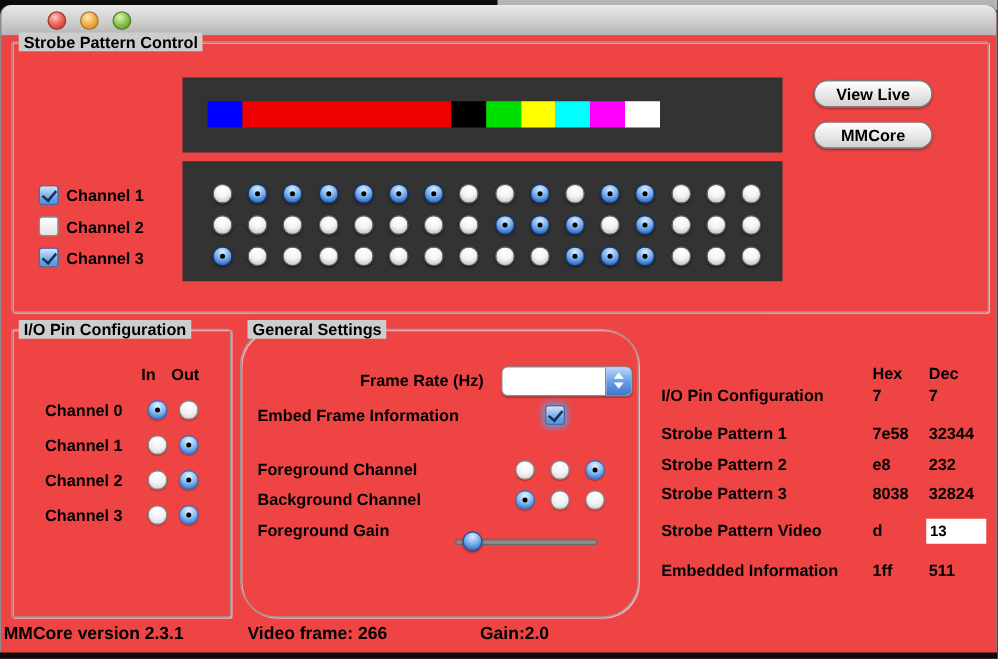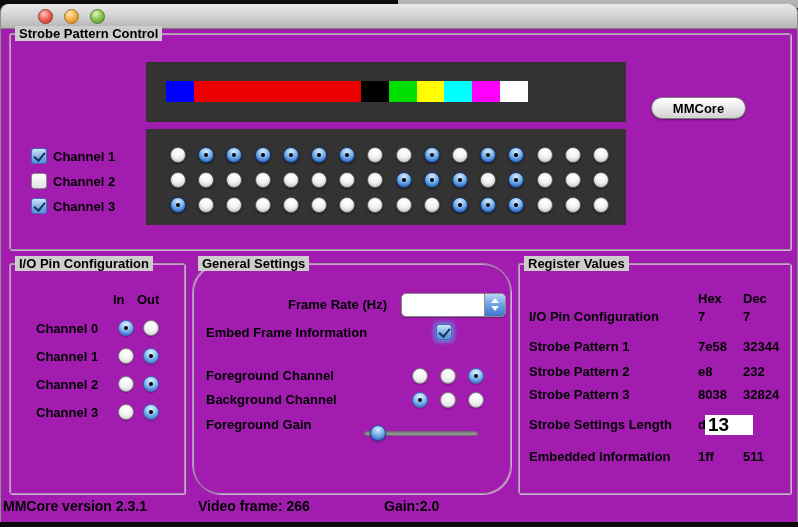--- a/index.html
+++ b/index.html
@@ -5,21 +5,21 @@
   * { margin:0; padding:0; box-sizing:border-box; }
   html,body { width:798px; height:527px; }
   body {
     position:relative; background:#0b0b0b; overflow:hidden;
     font-family:"Liberation Sans", sans-serif; color:#000;
   }
   .desktop-strip-right { position:absolute; left:398px; top:0; width:400px; height:8px; background:#b4b4b4; }
 
   .window {
     position:absolute; left:0; top:4px; width:798px; height:518px;
-    border-radius:8px 8px 0 0; background:#a21caf;
+    border-radius:8px 8px 0 0; background:#ef4444;
     border-left:1px solid #8d8d8d; border-right:1px solid #8d8d8d;
   }
   .titlebar {
     position:absolute; left:0; top:0; width:100%; height:25px;
     border-radius:8px 8px 0 0;
     background:linear-gradient(#e9e9e9, #cfcfcf 55%, #b4b4b4);
     border-bottom:1px solid #808080;
   }
   .tl { position:absolute; top:5px; width:15px; height:15px; border-radius:50%; cursor:pointer; }
   .tl-red    { left:37px; background:radial-gradient(circle at 38% 30%, #ffc9c2, #ec5f51 50%, #b8372b); border:1px solid #9c342b; }
@@ -118,22 +118,22 @@
   .slider-thumb {
     position:absolute; left:369px; top:421px; width:16px; height:16px; border-radius:50%;
     background:radial-gradient(circle at 50% 25%, #d9edff 0%, #7db2ec 45%, #2f6fc8 85%);
     border:1px solid #1c4f9e; box-shadow:0 1px 2px rgba(0,0,0,.45); cursor:grab;
   }
 
   .reg-label { position:absolute; left:528px; font-size:13px; font-weight:bold; white-space:nowrap; }
   .reg-hex   { position:absolute; left:697px; font-size:13px; font-weight:bold; }
   .reg-dec   { position:absolute; left:742px; font-size:13px; font-weight:bold; }
   .reg-field {
-    position:absolute; left:704px; width:48px; height:20px; background:#fff; border:none;
-    font-family:"Liberation Sans", sans-serif; font-size:19px; font-weight:bold; padding-left:3px;
+    position:absolute; left:740px; width:48px; height:20px; background:#fff; border:none;
+    font-family:"Liberation Sans", sans-serif; font-size:12px; font-weight:bold; padding-left:3px;
   }
   .col-head { position:absolute; top:287px; font-size:13px; font-weight:bold; }
 
   .statusbar { position:absolute; left:0; top:490px; width:100%; height:28px; }
   .statusbar span { position:absolute; top:4px; font-size:14px; font-weight:bold; white-space:nowrap; }
   .st-left   { left:2px; }
   .st-center { left:197px; }
   .st-right  { left:383px; }
 </style>
 </head>
@@ -156,20 +156,21 @@
         <div class="" style="flex-grow: 1; background: rgb(0, 0, 255);"></div>
         <div class="" style="flex-grow: 6; background: rgb(238, 0, 0);"></div>
         <div class="" style="flex-grow: 1; background: rgb(0, 0, 0);"></div>
         <div class="" style="flex-grow: 1; background: rgb(0, 224, 0);"></div>
         <div class="" style="flex-grow: 1; background: rgb(255, 255, 0);"></div>
         <div class="" style="flex-grow: 1; background: rgb(0, 255, 255);"></div>
         <div class="" style="flex-grow: 1; background: rgb(255, 0, 255);"></div>
         <div class="" style="flex-grow: 1; background: rgb(255, 255, 255);"></div>
       </div>
   </div>
+  <button class="aqua-btn btn-viewlive">View Live</button>
   <button class="aqua-btn btn-refresh">MMCore</button>
   <div id="channel-checks">
       <div class="check-row" style="top: 144px;">
         <div class="cb cb-on" style="left: 0px; top: 0px;"></div>
         <span class="lbl">Channel 1</span>
       </div>
       <div class="check-row" style="top: 169px;">
         <div class="cb cb-off" style="left: 0px; top: 0px;"></div>
         <span class="lbl">Channel 2</span>
       </div>
@@ -272,39 +273,36 @@
   <span class="static-label" style="left:205px; top:388px;">Background Channel</span>
   <div id="bg-radios">
       <div class="radio radio-on" style="left: 411px; top: 388px;"></div>
       <div class="radio radio-off" style="left: 439px; top: 388px;"></div>
       <div class="radio radio-off" style="left: 467px; top: 388px;"></div>
     </div>
   <span class="static-label" style="left:205px; top:413px;">Foreground Gain</span>
   <div class="slider-track"></div>
   <div class="slider-thumb"></div>
 
-  <div class="group g-register">
-    <span class="group-label">Register Values</span>
-  </div>
   <span class="col-head" style="left:697px;">Hex</span>
   <span class="col-head" style="left:742px;">Dec</span>
   <div id="register-rows">
       <span class="reg-label" style="top: 305px;">I/O Pin Configuration</span>
       <span class="reg-hex" style="top: 305px;">7</span>
       <span class="reg-dec" style="top: 305px;">7</span>
       <span class="reg-label" style="top: 335px;">Strobe Pattern 1</span>
       <span class="reg-hex" style="top: 335px;">7e58</span>
       <span class="reg-dec" style="top: 335px;">32344</span>
       <span class="reg-label" style="top: 360px;">Strobe Pattern 2</span>
       <span class="reg-hex" style="top: 360px;">e8</span>
       <span class="reg-dec" style="top: 360px;">232</span>
       <span class="reg-label" style="top: 383px;">Strobe Pattern 3</span>
       <span class="reg-hex" style="top: 383px;">8038</span>
       <span class="reg-dec" style="top: 383px;">32824</span>
-      <span class="reg-label" style="top: 413px;">Strobe Settings Length</span>
+      <span class="reg-label" style="top: 413px;">Strobe Pattern Video</span>
       <span class="reg-hex" style="top: 413px;">d</span>
       <input class="reg-field" value="13" style="top: 411px;">
       <span class="reg-label" style="top: 445px;">Embedded Information</span>
       <span class="reg-hex" style="top: 445px;">1ff</span>
       <span class="reg-dec" style="top: 445px;">511</span>
     </div>
 
   <div class="statusbar">
     <span class="st-left">MMCore version 2.3.1</span>
     <span class="st-center">Video frame: 266</span>

